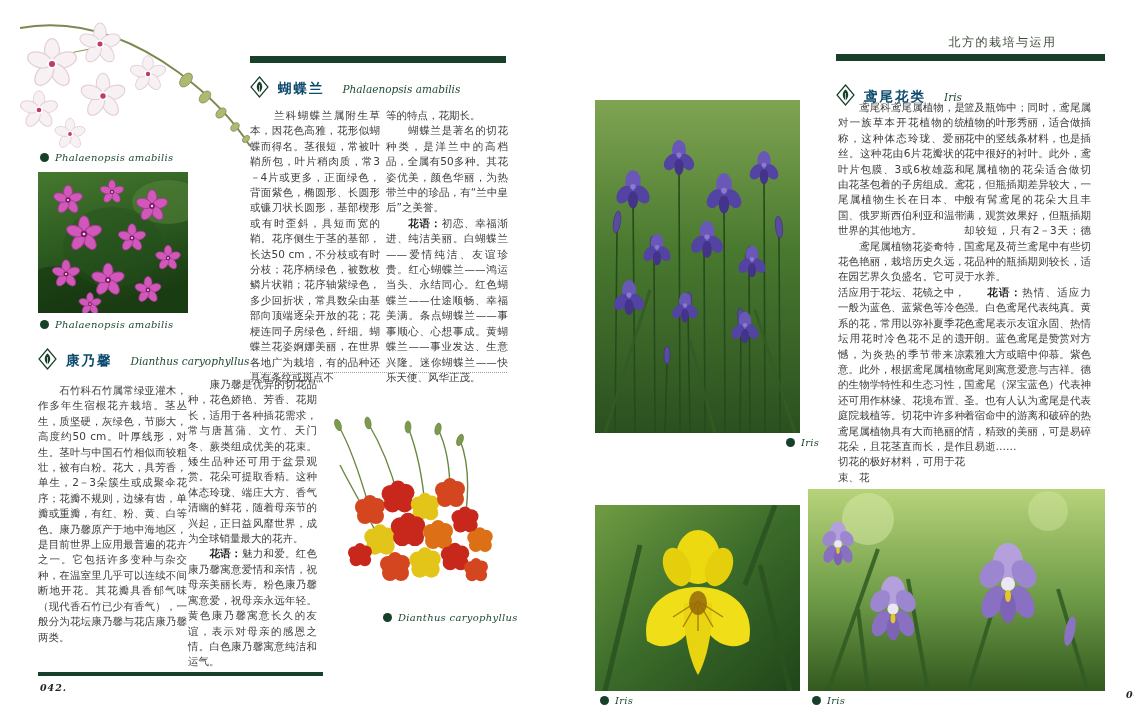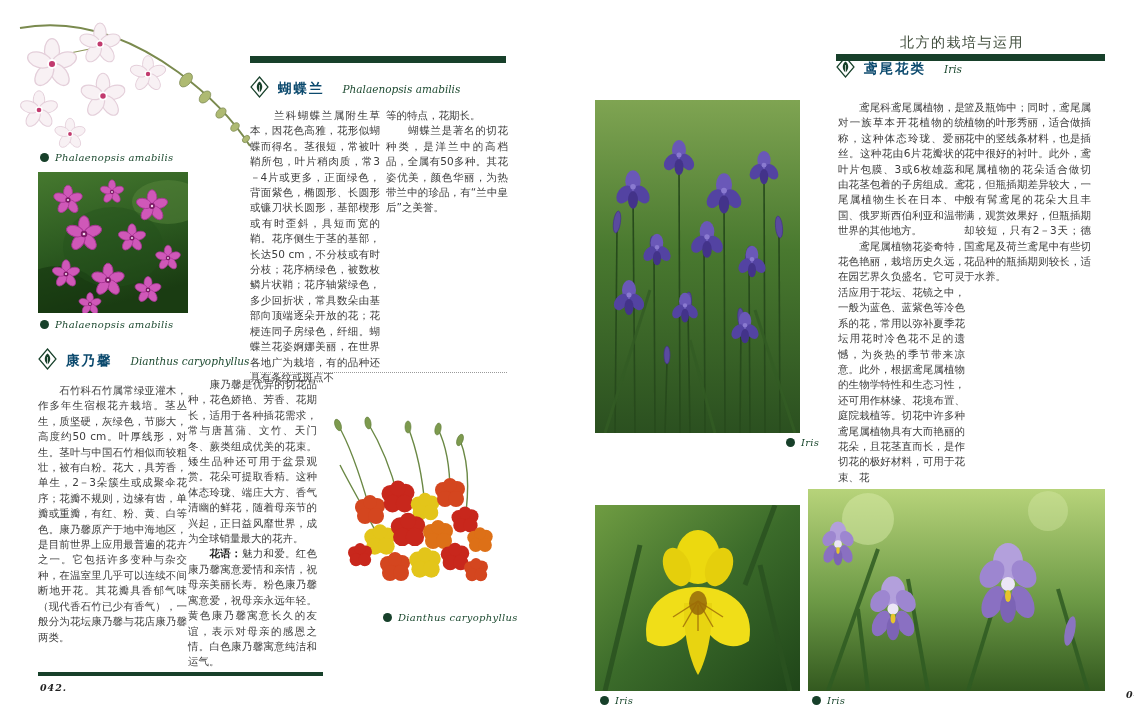--- a/index.html
+++ b/index.html
@@ -12,21 +12,21 @@
   .col b{color:#222;}
   .caption{position:absolute;display:flex;align-items:center;gap:6px;}
   .dot{width:9px;height:9px;border-radius:50%;background:#17402a;flex:0 0 auto;}
   .cap-text{font-family:"DejaVu Serif",serif;font-style:italic;font-size:10px;
             color:#1d4a30;letter-spacing:.3px;white-space:nowrap;}
   .heading{position:absolute;display:flex;align-items:center;}
   .h-icon{flex:0 0 auto;margin-right:9px;}
   .h-title{font-size:13.5px;font-weight:bold;color:#0c4a6e;letter-spacing:2px;white-space:nowrap;}
   .h-latin{font-family:"DejaVu Serif",serif;font-style:italic;font-size:10.5px;
            color:#1d4a30;margin-left:18px;white-space:nowrap;}
-  .runhead{position:absolute;font-size:14px;color:#3f4c3b;letter-spacing:1.5px;text-align:left;}
+  .runhead{position:absolute;font-size:12px;color:#3f4c3b;letter-spacing:1.5px;text-align:center;}
   .pagenum{position:absolute;font-family:"DejaVu Serif",serif;font-style:italic;
            font-weight:bold;font-size:9.5px;color:#222;letter-spacing:1px;}
   .dotted{position:absolute;border-top:1px dotted #9a9a9a;height:0;}
   .photo{position:absolute;overflow:hidden;}
 </style>
 </head>
 <body>
 
 <div class="spread">
 
@@ -145,20 +145,21 @@
       <span class="h-title">蝴蝶兰</span>
       <span class="h-latin">Phalaenopsis amabilis</span>
     </div>
 
     <div class="col" style="left:250px;top:108px;width:130px;height:262px;">
         <p>　　兰科蝴蝶兰属附生草本，因花色高雅，花形似蝴蝶而得名。茎很短，常被叶鞘所包，叶片稍肉质，常3－4片或更多，正面绿色，背面紫色，椭圆形、长圆形或镰刀状长圆形，基部楔形或有时歪斜，具短而宽的鞘。花序侧生于茎的基部，长达50 cm，不分枝或有时分枝；花序柄绿色，被数枚鳞片状鞘；花序轴紫绿色，多少回折状，常具数朵由基部向顶端逐朵开放的花；花梗连同子房绿色，纤细。蝴蝶兰花姿婀娜美丽，在世界各地广为栽培，有的品种还具有条纹或斑点不</p>
       </div>
     <div class="col" style="left:386px;top:108px;width:122px;height:262px;">
         <p>等的特点，花期长。</p>
         <p>　　蝴蝶兰是著名的切花种类，是洋兰中的高档品，全属有50多种。其花姿优美，颜色华丽，为热带兰中的珍品，有“兰中皇后”之美誉。</p>
+        <p>　　<b>花语：</b>初恋、幸福渐进、纯洁美丽。白蝴蝶兰——爱情纯洁、友谊珍贵。红心蝴蝶兰——鸿运当头、永结同心。红色蝴蝶兰——仕途顺畅、幸福美满。条点蝴蝶兰——事事顺心、心想事成。黄蝴蝶兰——事业发达、生意兴隆。迷你蝴蝶兰——快乐天使、风华正茂。</p>
       </div>
 
     <div class="dotted" style="left:250px;top:372px;width:257px;"></div>
 
     <div class="photo" style="left:310px;top:415px;width:205px;height:195px;">
       <svg width="205" height="195" viewBox="0 0 205 195">
         <defs>
           <g id="cf">
             <circle r="11"></circle>
             <circle cx="-7" cy="-3" r="8"></circle>
@@ -207,21 +208,21 @@
 
     <div class="bar" style="left:38px;top:672px;width:285px;height:4px;"></div>
     <div class="pagenum" style="left:40px;top:682px;">042.</div>
   </section>
 
   <section>
 
     <div class="runhead" style="left:900px;top:34px;width:205px;">北方的栽培与运用</div>
     <div class="bar" style="left:836px;top:54px;width:269px;height:7px;"></div>
 
-    <div class="heading" style="left:836px;top:56px;">
+    <div class="heading" style="left:836px;top:84px;">
       <span class="h-icon">
         <svg width="19" height="22" viewBox="0 0 19 22">
           <polygon points="9.5,1 18,11 9.5,21 1,11" fill="none" stroke="#17402a" stroke-width="1.2"></polygon>
           <path d="M9.5 5.5 C13 8 13.3 13.5 9.5 16.5 C5.7 13.5 6 8 9.5 5.5 Z" fill="#17402a"></path>
           <line x1="9.5" y1="9" x2="9.5" y2="17.5" stroke="#ffffff" stroke-width="0.7"></line>
         </svg>
       </span>
       <span class="h-title">鸢尾花类</span>
       <span class="h-latin">Iris</span>
     </div>
@@ -289,20 +290,21 @@
       <span class="dot"></span>
       <span class="cap-text">Iris</span>
     </div>
 
     <div class="col" style="left:838px;top:100px;width:127px;height:370px;">
         <p>　　鸢尾科鸢尾属植物，是对一族草本开花植物的统称，这种体态玲珑、爱丽丝。这种花由6片花瓣状的叶片包膜、3或6枚雄蕊和由花茎包着的子房组成。鸢尾属植物生长在日本、中国、俄罗斯西伯利亚和温带世界的其他地方。</p>
         <p>　　鸢尾属植物花姿奇特，花色艳丽，栽培历史久远，在园艺界久负盛名。它可灵活应用于花坛、花镜之中，一般为蓝色、蓝紫色等冷色系的花，常用以弥补夏季花坛用花时冷色花不足的遗憾，为炎热的季节带来凉意。此外，根据鸢尾属植物的生物学特性和生态习性，还可用作林缘、花境布置、庭院栽植等。切花中许多种鸢尾属植物具有大而艳丽的花朵，且花茎直而长，是作切花的极好材料，可用于花束、花</p>
       </div>
     <div class="col" style="left:964px;top:100px;width:127px;height:370px;">
         <p>篮及瓶饰中；同时，鸢尾属植物的叶形秀丽，适合做插花中的竖线条材料，也是插花中很好的衬叶。此外，鸢尾属植物的花朵适合做切花，但瓶插期差异较大，一般有髯鸢尾的花朵大且丰满，观赏效果好，但瓶插期却较短，只有2－3天；德国鸢尾及荷兰鸢尾中有些切花品种的瓶插期则较长，适于水养。</p>
+        <p>　　<b>花语：</b>热情、适应力强。白色鸢尾代表纯真。黄色鸢尾表示友谊永固、热情开朗。蓝色鸢尾是赞赏对方素雅大方或暗中仰慕。紫色鸢尾则寓意爱意与吉祥。德国鸢尾（深宝蓝色）代表神圣。也有人认为鸢尾是代表着宿命中的游离和破碎的热情，精致的美丽，可是易碎且易逝……</p>
       </div>
 
     <div class="photo" style="left:595px;top:505px;width:205px;height:186px;">
       <svg width="205" height="186" viewBox="0 0 205 186">
         <defs>
           <linearGradient id="gYel" x1="0" y1="0" x2="1" y2="1">
             <stop offset="0" stop-color="#6f9c42"></stop>
             <stop offset="0.5" stop-color="#3b6b2a"></stop>
             <stop offset="1" stop-color="#1f4519"></stop>
           </linearGradient>

